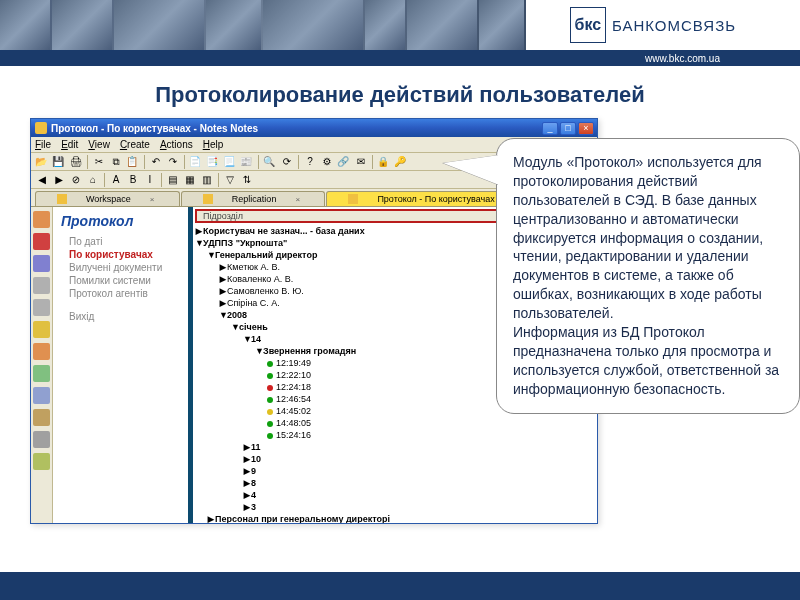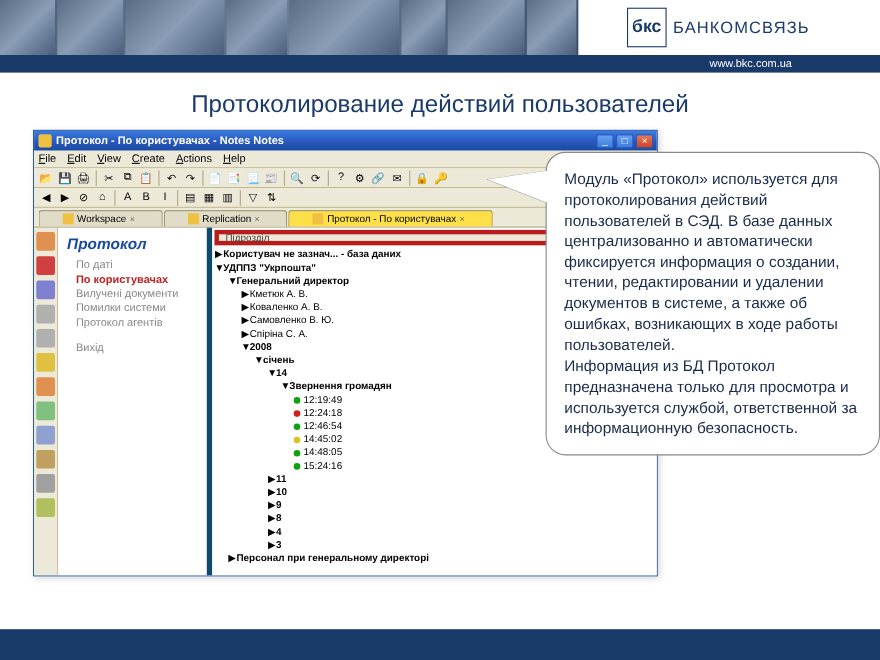--- a/index.html
+++ b/index.html
@@ -8,21 +8,21 @@
   .top-banner { width: 800px; height: 50px; display: flex; }
   .banner-photo { height: 50px; background: linear-gradient(90deg, #4a5d7a, #6b7d95, #3c4e68); display: flex; }
   .photo-seg { height: 50px; margin-right: 2px; background: linear-gradient(135deg, #5a6d85 0%, #8a9db5 50%, #4a5d7a 100%); }
   .logo-area { flex: 1; background: #fff; display: flex; align-items: center; justify-content: center; padding-right: 20px; }
   .logo-box { display: flex; align-items: center; gap: 6px; }
   .logo-sq { width: 36px; height: 36px; border: 1px solid #1a3a6a; display: flex; align-items: center; justify-content: center; color: #1a3a6a; font-weight: bold; font-size: 16px; }
   .logo-text { color: #1a3a6a; font-size: 15px; letter-spacing: 1px; }
   
   .stripe { width: 800px; height: 16px; background: #1a3a6a; color: #fff; font-size: 10px; display: flex; align-items: center; justify-content: flex-end; padding-right: 80px; }
   
-  .slide-title { text-align: center; color: #1a3a6a; font-size: 22px; font-weight: normal; padding: 16px 0 10px; }
+  .slide-title { text-align: center; color: #1a3a6a; font-size: 22px; font-weight: bold; padding: 16px 0 10px; }
   
   .content { position: relative; padding: 0 30px; }
   
   .app-window { width: 568px; height: 406px; border: 1px solid #2a5aaa; background: #fff; font-size: 10px; font-family: Tahoma, sans-serif; box-shadow: 2px 2px 6px rgba(0,0,0,0.15); }
   
   .titlebar { height: 18px; background: linear-gradient(180deg, #3b7de0 0%, #2a5ac0 50%, #1a4aa0 100%); color: #fff; display: flex; align-items: center; padding: 0 3px 0 4px; font-size: 10px; }
   .titlebar .icon { width: 12px; height: 12px; background: #f0c040; margin-right: 4px; border-radius: 2px; }
   .titlebar .title-text { flex: 1; font-weight: bold; }
   .winbtns { display: flex; gap: 2px; }
   .winbtn { width: 16px; height: 13px; background: linear-gradient(180deg,#6aa0f0,#3b7de0); border: 1px solid #2a5ac0; display: flex; align-items: center; justify-content: center; font-size: 9px; color: #fff; border-radius: 2px; }
@@ -30,38 +30,38 @@
   
   .menubar { height: 16px; background: #ece9d8; border-bottom: 1px solid #c0b890; display: flex; align-items: center; padding: 0 4px; font-size: 10px; gap: 10px; color: #000; }
   .menubar span { cursor: default; }
   .menubar .u { text-decoration: underline; }
   
   .toolbar { height: 18px; background: #ece9d8; border-bottom: 1px solid #c0b890; display: flex; align-items: center; padding: 0 3px; gap: 1px; }
   .tbtn { width: 16px; height: 15px; display: flex; align-items: center; justify-content: center; font-size: 10px; border: 1px solid transparent; }
   .tsep { width: 1px; height: 14px; background: #b0a880; margin: 0 2px; }
   
   .tabsrow { height: 18px; background: #ece9d8; display: flex; align-items: flex-end; padding: 0 4px; gap: 0; border-bottom: 1px solid #a09870; }
-  .tab { padding: 2px 21px; background: #e0dcc8; border: 1px solid #a09870; border-bottom: none; border-radius: 3px 3px 0 0; font-size: 9px; display: flex; align-items: center; gap: 3px; margin-right: 1px; }
+  .tab { padding: 2px 21px; background: #e0dcc8; border: 1px solid #a09870; border-bottom: none; border-radius: 3px 3px 0 0; font-size: 9px; display: flex; align-items: center; gap: 19px; margin-right: 1px; }
   .tab.active { background: #fde047; }
   .tab .tx { width: 8px; height: 8px; font-size: 8px; color: #666; }
   .tab .ticon { width: 10px; height: 10px; background: #f0c040; }
   
   .app-body { display: flex; height: calc(100% - 18px - 16px - 18px - 18px - 18px); }
   
   .leftbar { width: 22px; background: #ece9d8; border-right: 1px solid #c0b890; display: flex; flex-direction: column; align-items: center; padding-top: 4px; gap: 5px; }
   .lbtn { width: 17px; height: 17px; border-radius: 2px; }
   
   .navpanel { width: 140px; background: #fff; border-right: 5px solid #0c4a6e; padding: 4px; }
   .nav-title { color: #1a4aa0; font-weight: bold; font-size: 14px; padding: 2px 4px 6px; font-style: italic; }
   .navitem { padding: 1px 4px 1px 12px; color: #888; font-size: 10px; }
   .navitem.active { color: #c02020; font-weight: bold; }
   .navitem.spacer { height: 10px; }
   
   .tree { flex: 1; background: #fff; overflow: hidden; padding: 2px; font-size: 9px; }
-  .treehdr { height: 14px; background: #ece9d8; border: 4px solid #b91c1c; margin-bottom: 2px; font-size: 9px; padding: 0 6px; color: #444; display:flex; align-items:center; }
+  .treehdr { height: 14px; background: #ece9d8; border: 2px solid #b91c1c; margin-bottom: 2px; font-size: 9px; padding: 0 6px; color: #444; display:flex; align-items:center; }
   .tnode { padding: 0 0 0 0; line-height: 12px; white-space: nowrap; }
   .tw { display: inline-block; width: 8px; text-align: center; color: #000; }
   .bullet { display: inline-block; width: 6px; height: 6px; border-radius: 50%; margin-right: 3px; vertical-align: middle; }
   .bg { background: #10a010; }
   .br { background: #d02020; }
   .by { background: #e0c020; }
   .ind1 { padding-left: 12px; }
   .ind2 { padding-left: 24px; }
   .ind3 { padding-left: 36px; }
   .ind4 { padding-left: 48px; }
@@ -227,20 +227,21 @@
             <div class="tnode ind1"><span class="tw">▼</span><b>Генеральний директор</b></div>
             <div class="tnode ind2"><span class="tw">▶</span>Кметюк А. В.</div>
             <div class="tnode ind2"><span class="tw">▶</span>Коваленко А. В.</div>
             <div class="tnode ind2"><span class="tw">▶</span>Самовленко В. Ю.</div>
             <div class="tnode ind2"><span class="tw">▶</span>Спіріна С. А.</div>
             <div class="tnode ind2"><span class="tw">▼</span><b>2008</b></div>
             <div class="tnode ind3"><span class="tw">▼</span><b>січень</b></div>
             <div class="tnode ind4"><span class="tw">▼</span><b>14</b></div>
             <div class="tnode ind5"><span class="tw">▼</span><b>Звернення громадян</b></div>
             <div class="tnode ind6"><span class="bullet bg"></span>12:19:49</div>
+            <div class="tnode ind6"><span class="bullet bg"></span>12:22:10</div>
             <div class="tnode ind6"><span class="bullet br"></span>12:24:18</div>
             <div class="tnode ind6"><span class="bullet bg"></span>12:46:54</div>
             <div class="tnode ind6"><span class="bullet by"></span>14:45:02</div>
             <div class="tnode ind6"><span class="bullet bg"></span>14:48:05</div>
             <div class="tnode ind6"><span class="bullet bg"></span>15:24:16</div>
             <div class="tnode ind4"><span class="tw">▶</span><b>11</b></div>
             <div class="tnode ind4"><span class="tw">▶</span><b>10</b></div>
             <div class="tnode ind4"><span class="tw">▶</span><b>9</b></div>
             <div class="tnode ind4"><span class="tw">▶</span><b>8</b></div>
             <div class="tnode ind4"><span class="tw">▶</span><b>4</b></div>

